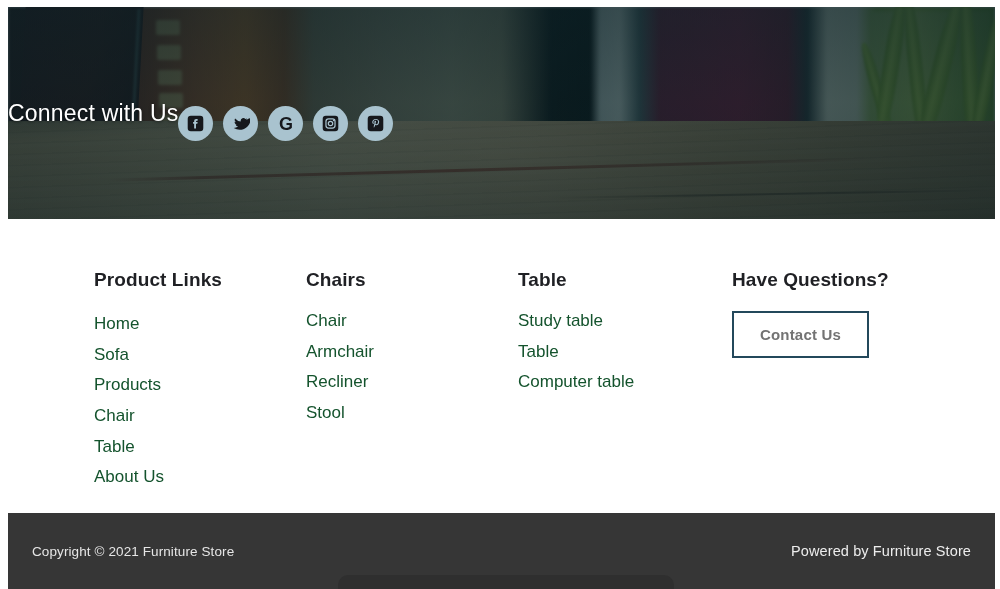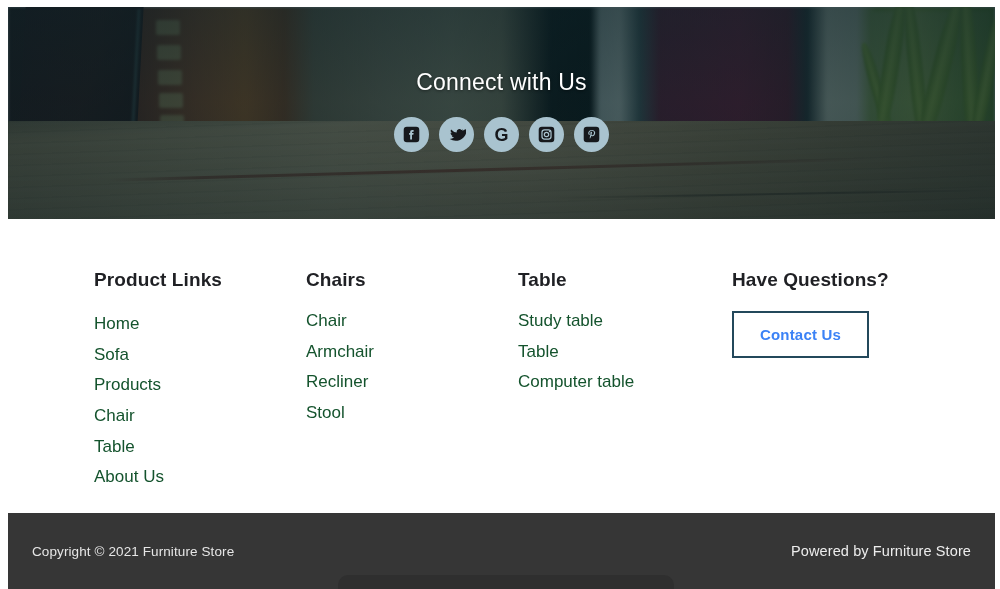--- a/index.html
+++ b/index.html
@@ -104,22 +104,22 @@
     filter:blur(2px);
   }
   
   .hero-overlay{
     position:absolute;inset:0;
     background:
       radial-gradient(120% 150% at 50% 70%, rgba(10,40,45,.34) 0%, rgba(8,28,34,.62) 100%),
       linear-gradient(180deg, rgba(16,38,44,.58) 0%, rgba(12,32,38,.50) 45%, rgba(10,26,30,.60) 100%);
   }
   .hero-content{
-    position:absolute;inset:0;display:flex;flex-direction:column;
-    align-items:center;justify-content:flex-start;padding-top:62px;
+    position:absolute;inset:0;display:flex;flex-direction:row;
+    align-items:center;justify-content:flex-start;
   }
   .hero-title{
     color:#ffffff;font-size:23px;font-weight:400;letter-spacing:.2px;
     text-shadow:0 1px 3px rgba(0,0,0,.45);
   }
   .social-row{display:flex;gap:10px;margin-top:21px;}
   .social{
     width:35px;height:35px;border-radius:50%;
     background:#a9c3cf;
     display:flex;align-items:center;justify-content:center;
@@ -152,21 +152,21 @@
   .c3 .col-list{margin-top:18px;}
   .col-list li{margin-bottom:6px;}
   .col-list li:last-child{margin-bottom:0;}
   .col-link{
     color:#14532d;font-size:17px;text-decoration:none;cursor:pointer;
     line-height:1.45;
   }
   .contact-btn{
     margin-top:20px;display:inline-flex;align-items:center;justify-content:center;
     width:137px;height:47px;border:2px solid #23485b;background:transparent;
-    color:#3b82f6;font-size:15px;font-weight:700;letter-spacing:.2px;
+    color:#737373;font-size:15px;font-weight:700;letter-spacing:.2px;
     cursor:pointer;font-family:"Liberation Sans",sans-serif;
   }
 
   
   .copybar{
     position:absolute;left:8px;top:513px;width:987px;height:76px;
     background:#363636;overflow:hidden;
   }
   .copybar-inner{
     position:absolute;left:24px;right:24px;top:30px;

